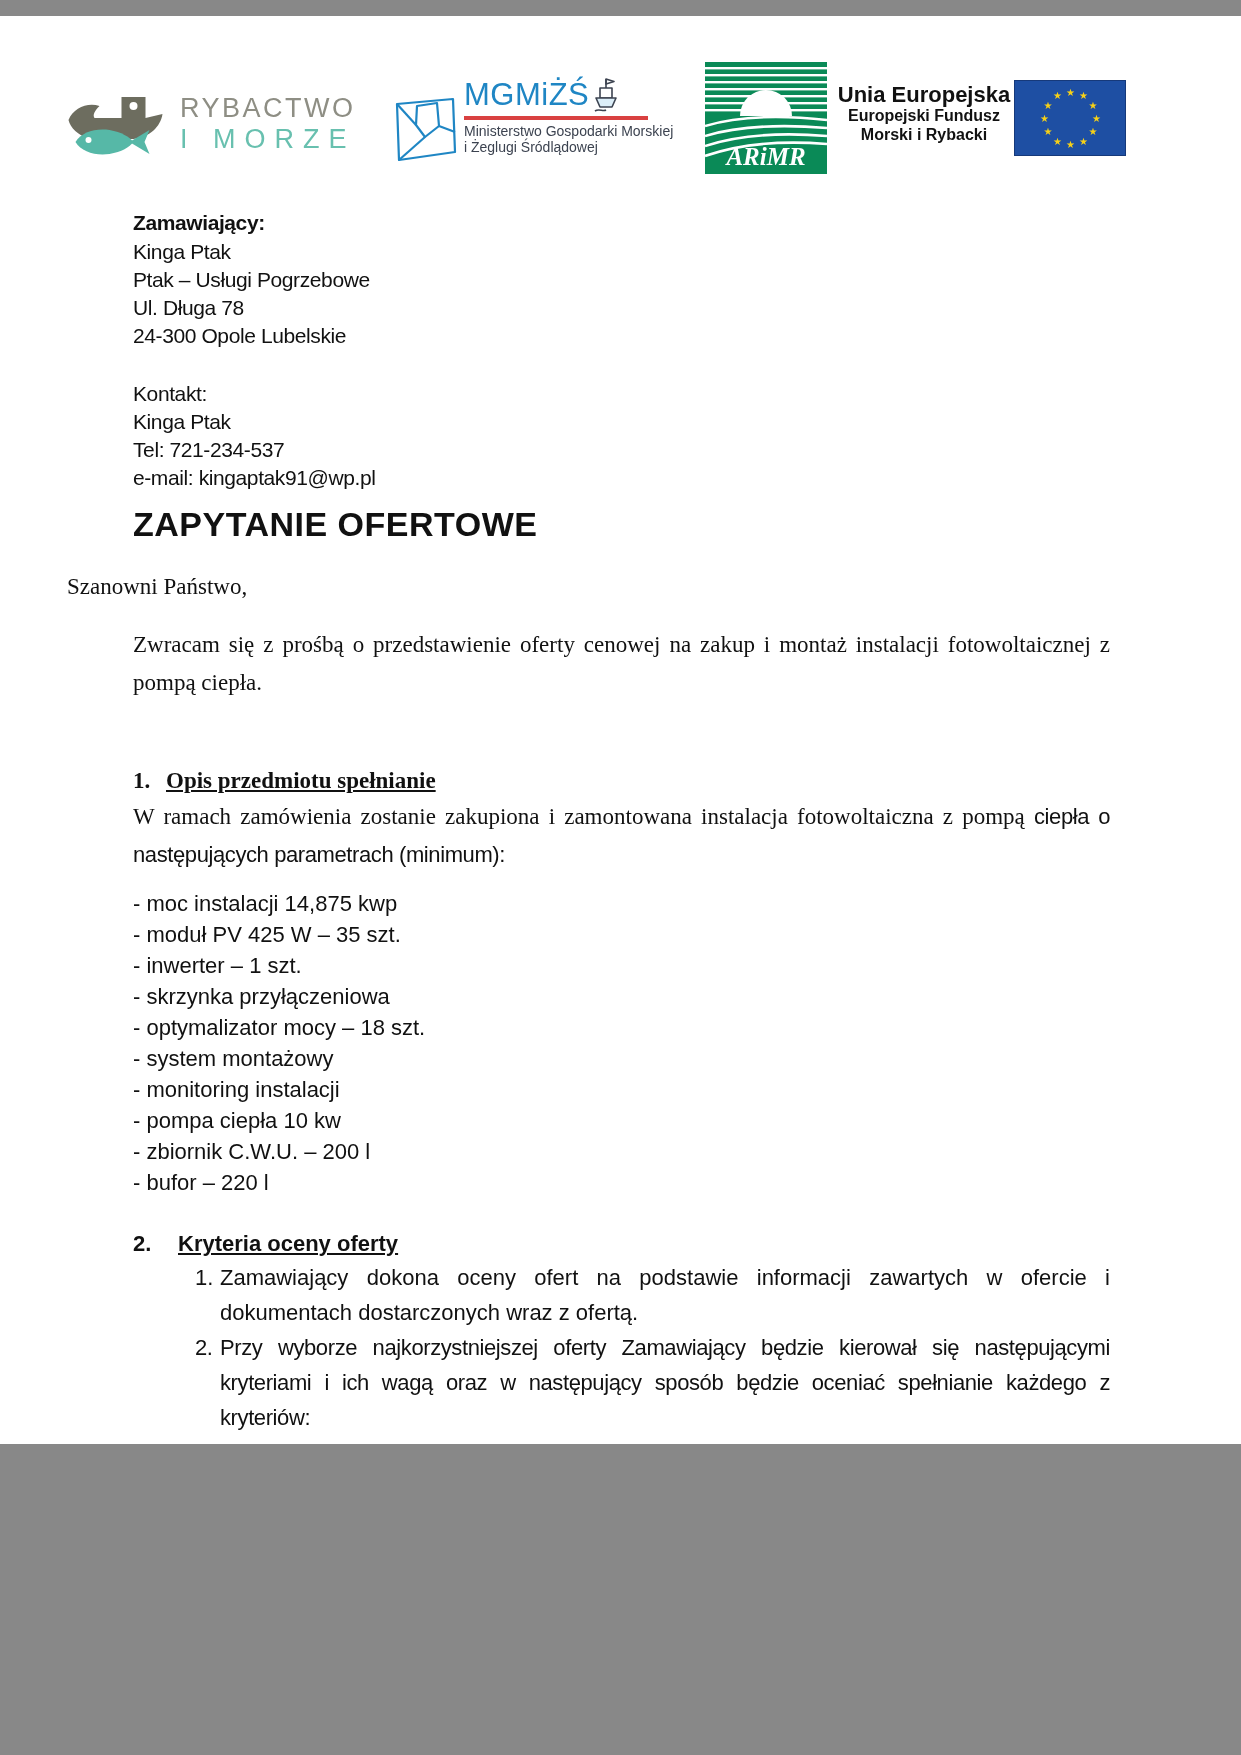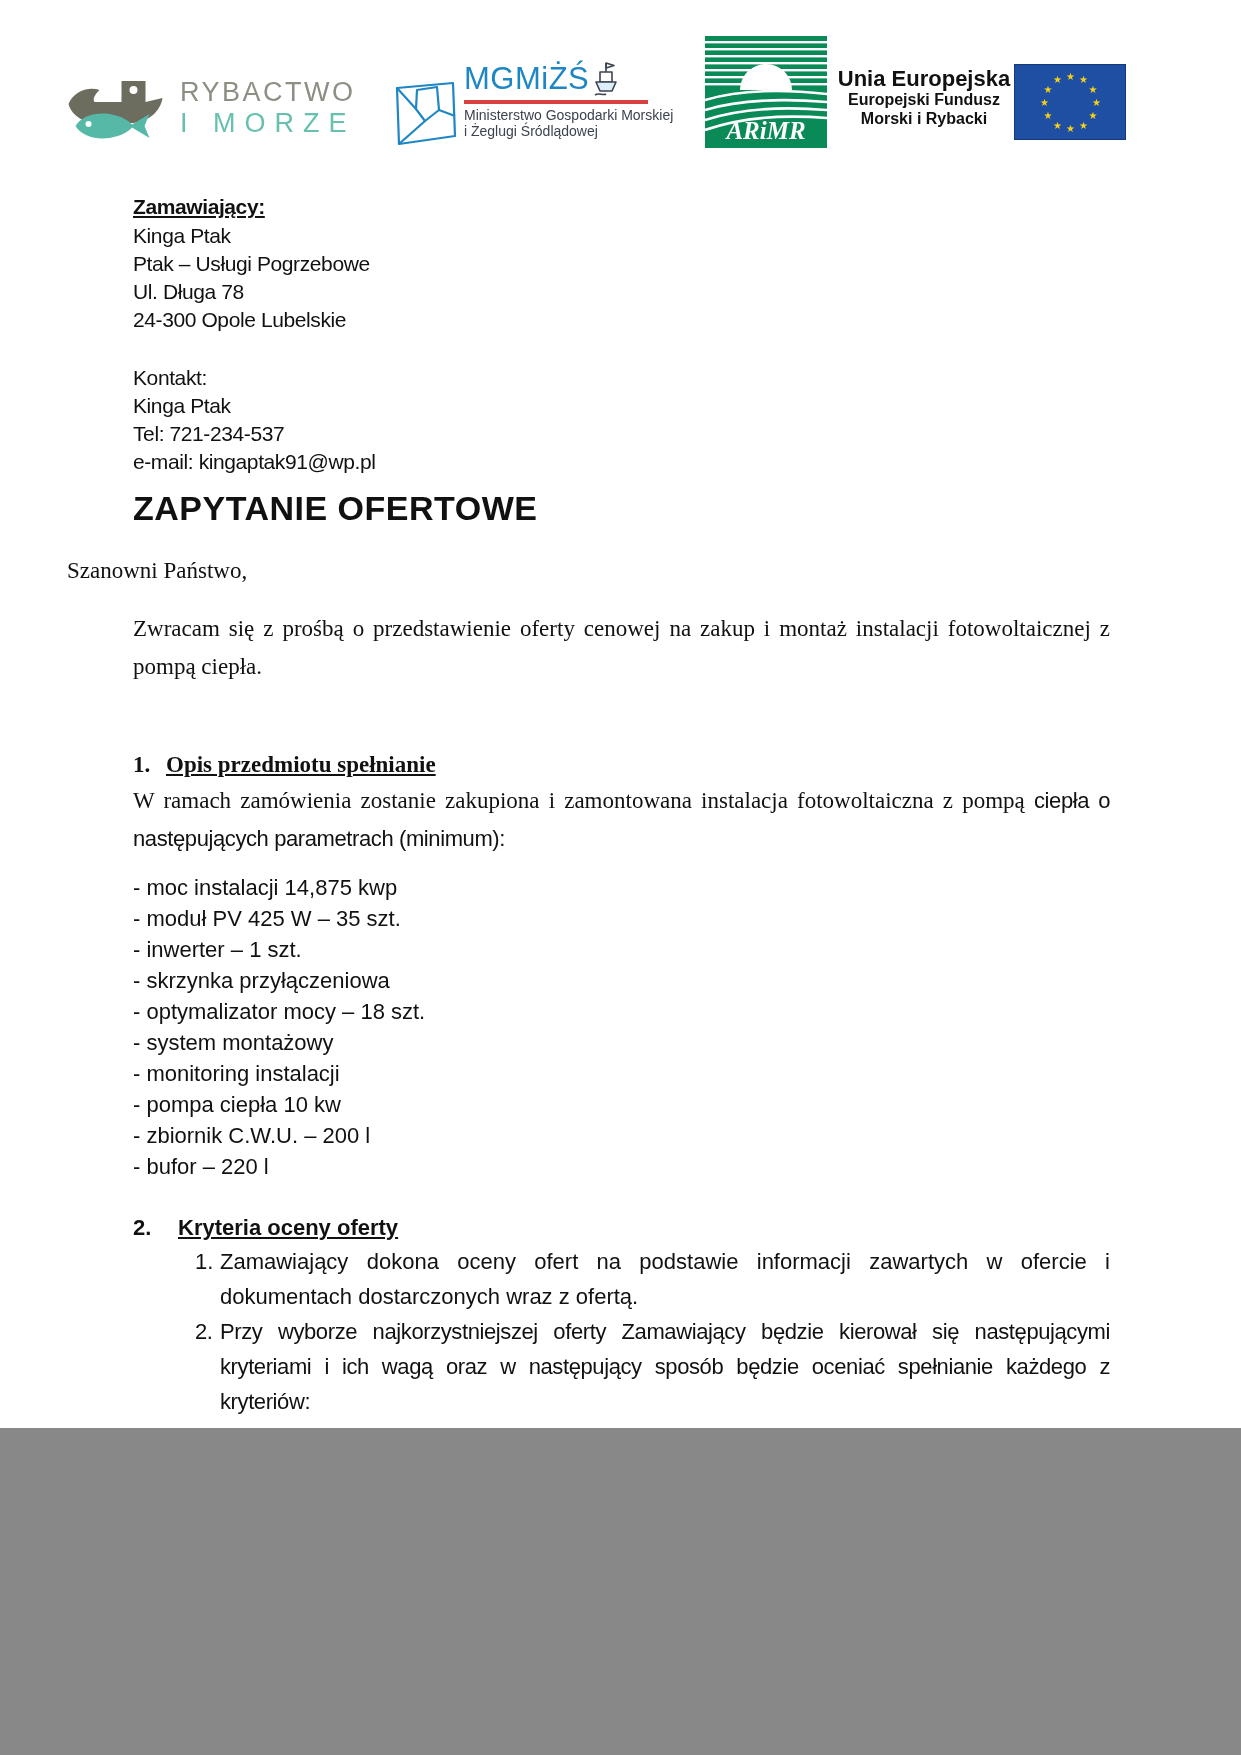--- a/index.html
+++ b/index.html
@@ -7,21 +7,21 @@
     --mgm-blue:#1f86c4; --mgm-red:#d94141; --mgm-text:#3c4350;
     --arimr-green:#0a8a57;
     --eu-blue:#1e4fa3; --eu-star:#f7d117;
     --ink:#111111;
   }
   *{margin:0;padding:0;box-sizing:border-box;}
   html,body{background:#888;}
   .page{
     position:relative;
     width:1241px;height:1428px;
-    margin:0 auto;
+    margin:16px auto;
     background:#ffffff;
     color:var(--ink);
     font-family:"Liberation Sans",sans-serif;
     overflow:hidden;
   }
   
   .logoband{position:relative;height:170px;}
   .logo-ryb{position:absolute;left:64px;top:74px;display:flex;align-items:center;}
   .logo-ryb svg{width:108px;height:68px;}
   .ryb-text{margin-left:8px;line-height:1;}
@@ -29,40 +29,40 @@
   .ryb-line2{font-size:27px;color:var(--ryb-t2);letter-spacing:9px;font-weight:500;margin-top:4px;}
 
   .logo-mgm{position:absolute;left:394px;top:60px;display:flex;}
   .mgm-poly{width:64px;height:76px;margin-top:12px;}
   .mgm-right{margin-left:6px;position:relative;}
   .mgm-acronym{font-size:31px;color:var(--mgm-blue);letter-spacing:0.5px;line-height:1.2;display:inline-block;}
   .mgm-ship{width:26px;height:38px;vertical-align:top;margin-left:4px;}
   .mgm-redline{height:4px;background:var(--mgm-red);width:184px;margin:2px 0 3px 0;}
   .mgm-min{font-size:14px;color:var(--mgm-text);line-height:16px;}
 
-  .logo-arimr{position:absolute;left:668px;top:36px;padding-left:37px;}
+  .logo-arimr{position:absolute;left:668px;top:46px;padding-left:37px;}
   .logo-arimr svg{width:122px;height:112px;display:block;}
 
   .logo-eu{position:absolute;left:834px;top:66px;width:180px;text-align:center;line-height:1.15;}
   .eu-line1{font-size:22px;font-weight:700;}
   .eu-line2,.eu-line3{font-size:16px;font-weight:600;}
 
   .eu-flag{position:absolute;left:1014px;top:64px;width:112px;height:76px;
     background:var(--eu-blue);border:1px solid #16397a;}
   .eu-flag .star{position:absolute;color:var(--eu-star);font-size:10px;line-height:10px;}
 
   
   .col{margin-left:133px;width:977px;}
   .narrow{letter-spacing:-0.4px;}
   .serif{font-family:"Liberation Serif",serif;}
   .just{text-align:justify;}
 
   .dateline{margin-top:24px;font-size:21px;text-align:right;padding-right:78px;line-height:26px;}
   .buyer{margin-top:22px;font-size:21px;line-height:28px;}
-  .buyer-heading{font-weight:700;text-decoration:underline;line-height:30px;}
+  .buyer-heading{font-weight:700;line-height:30px;}
   .contact{margin-top:30px;font-size:21px;line-height:28px;}
 
   .title{margin-top:10px;text-align:left;font-size:34px;font-weight:700;
     letter-spacing:0.5px;line-height:44px;}
 
   .salutation{margin-top:26px;margin-left:67px;font-size:23px;line-height:30px;}
   .intro{margin-top:24px;font-size:23px;line-height:38px;}
 
   .sec1-head{margin-top:62px;font-size:23px;line-height:34px;font-weight:700;}
   .sec1-num{display:inline-block;width:33px;}

